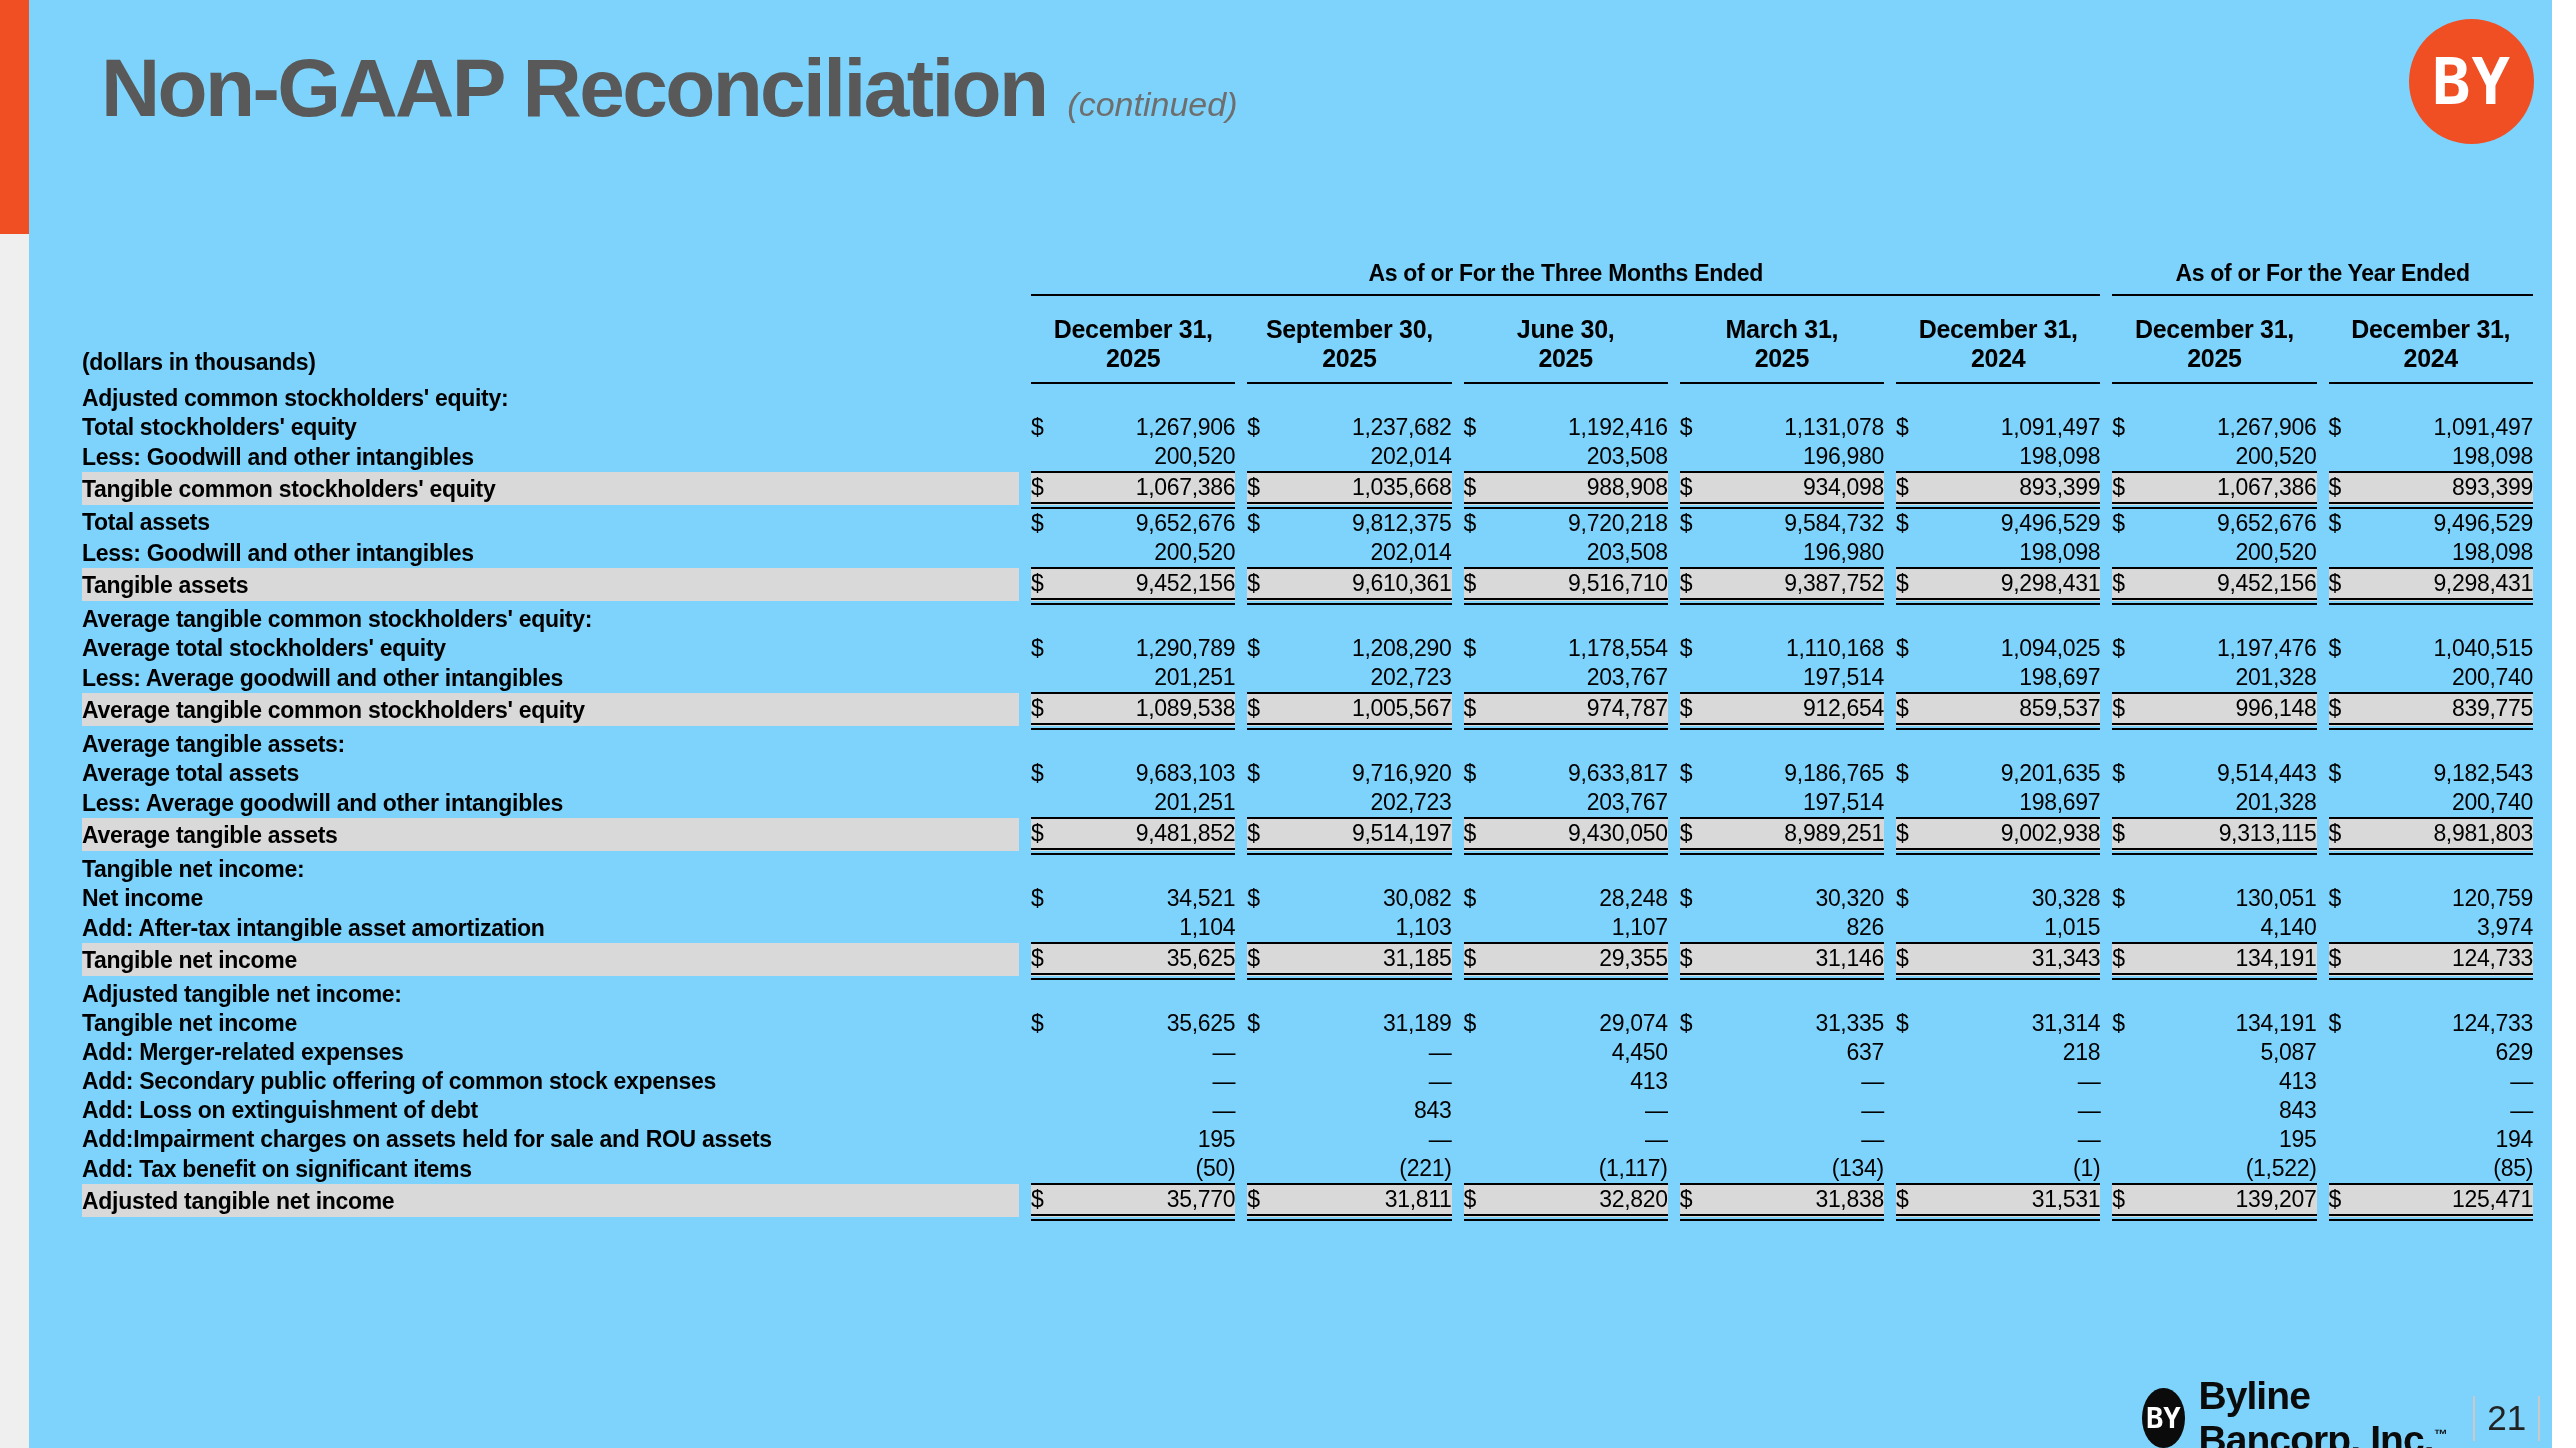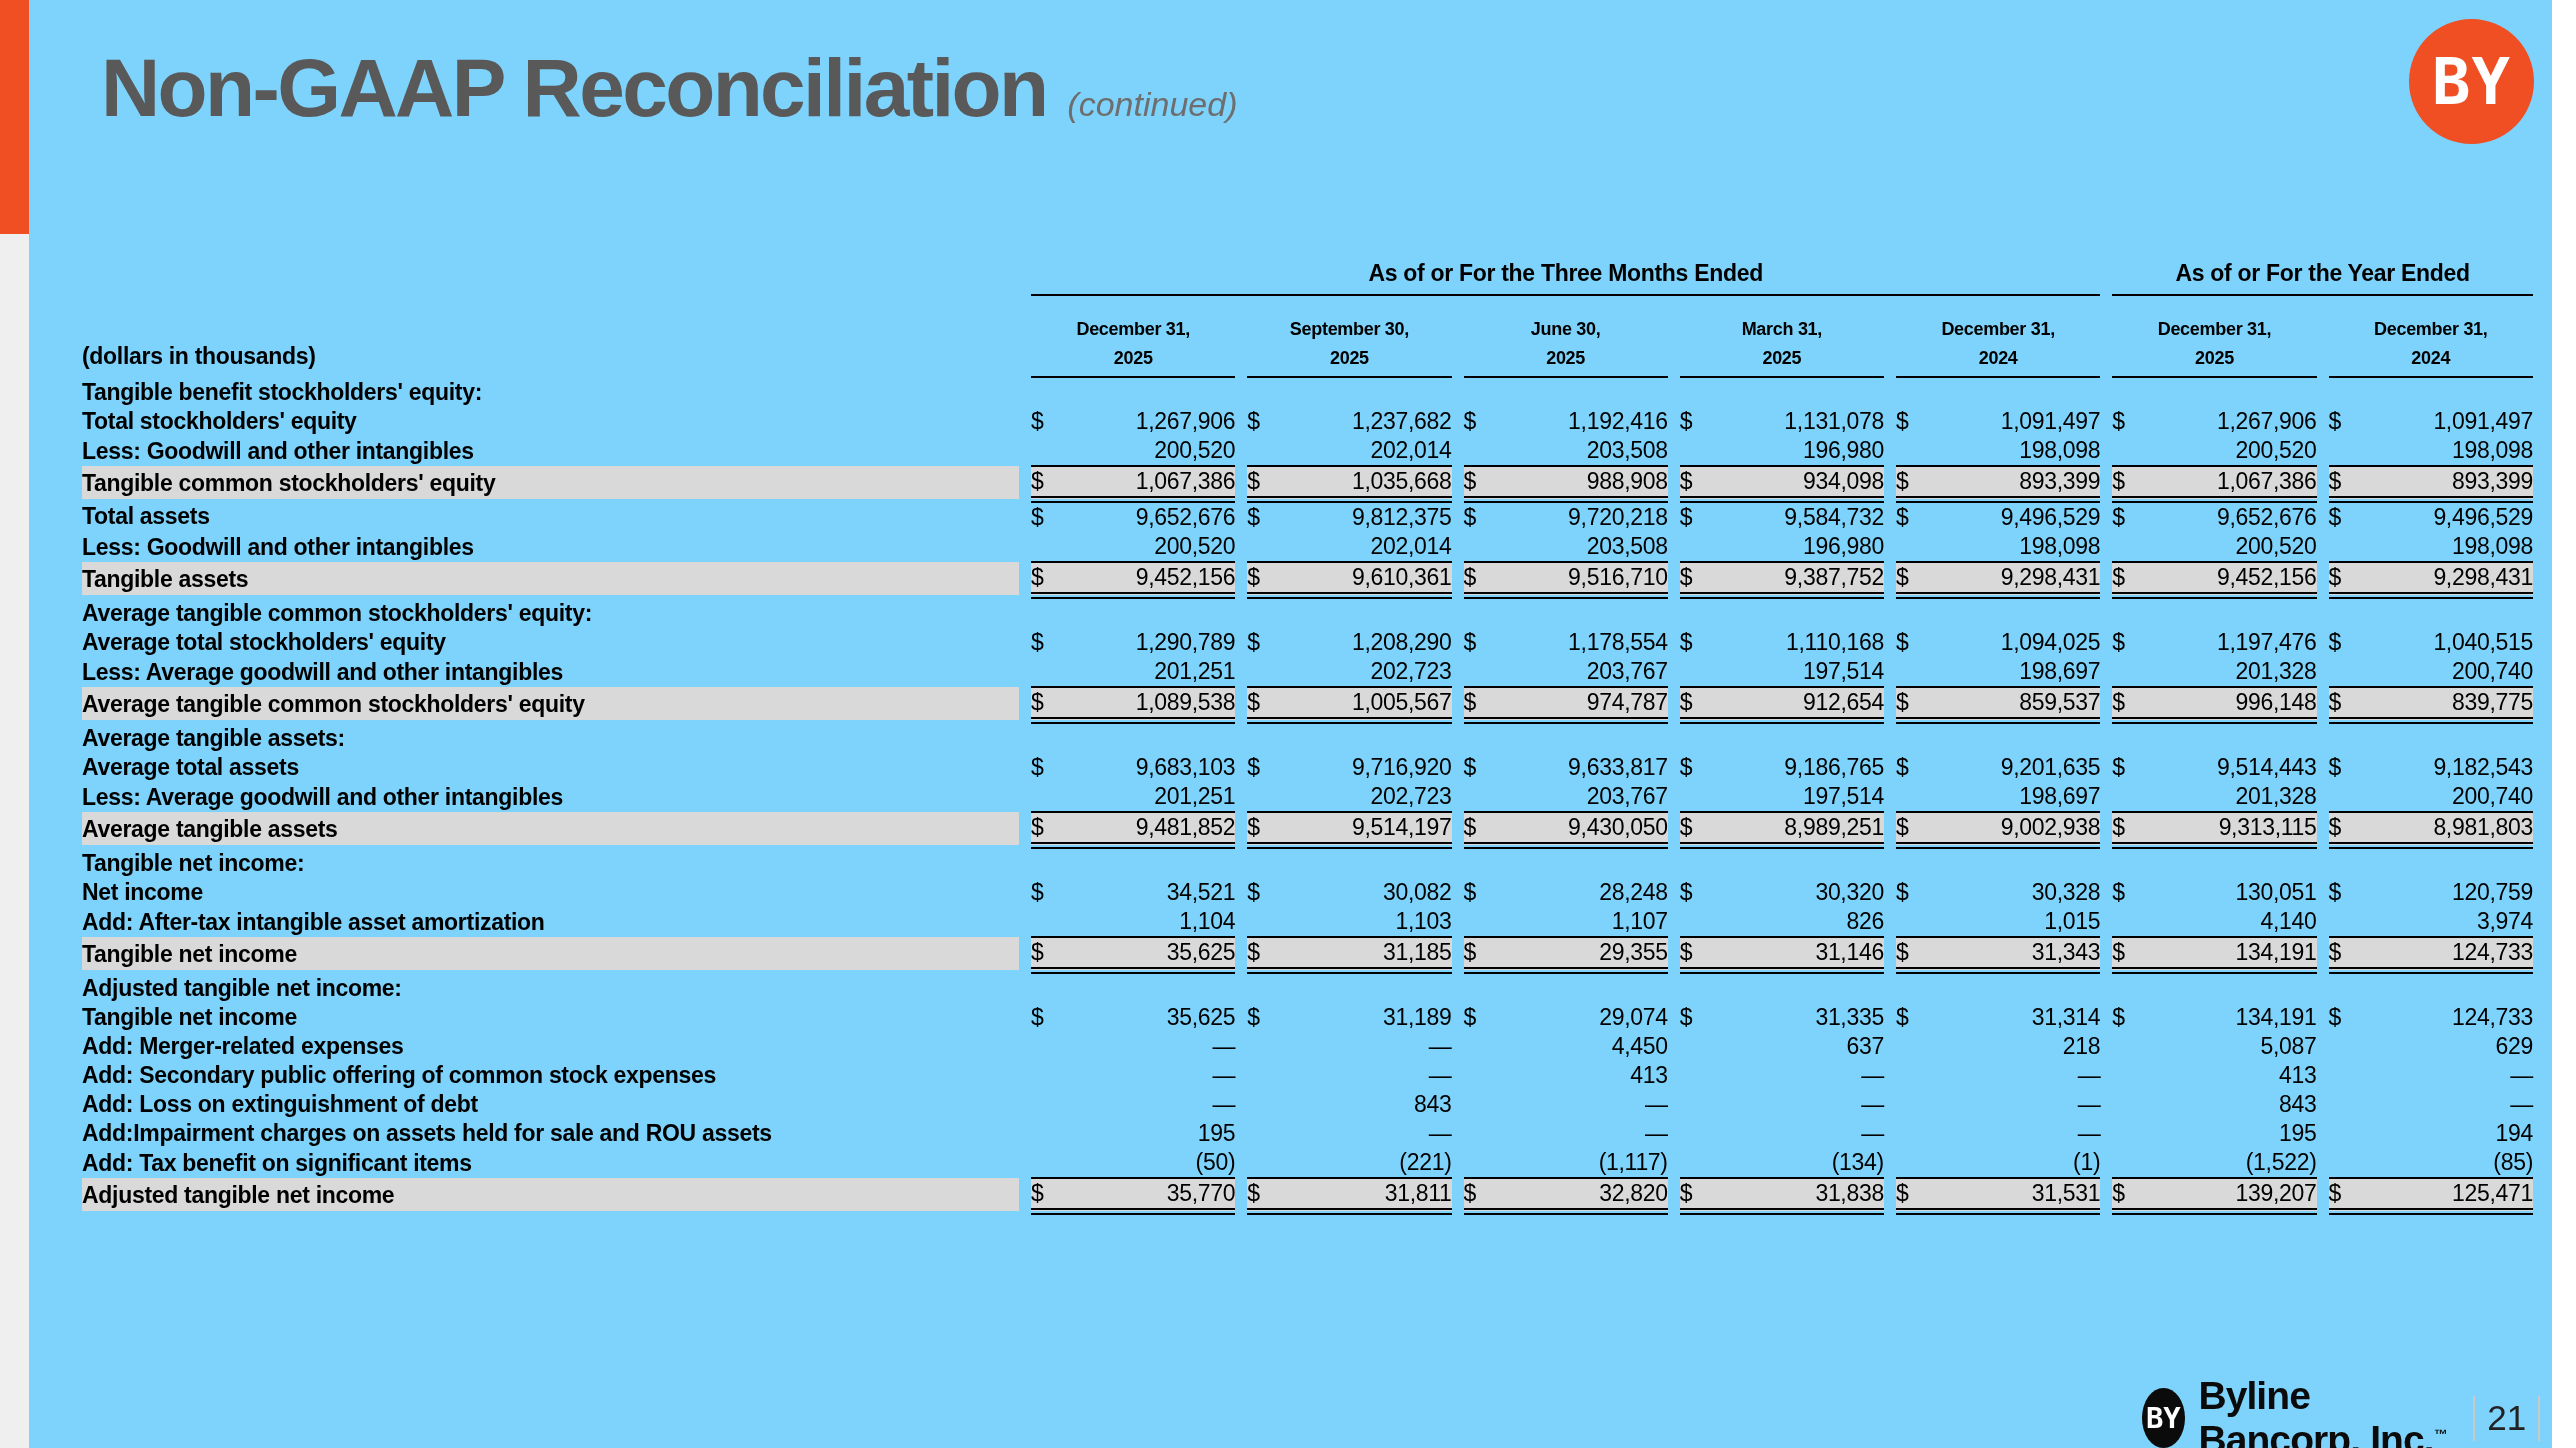--- a/index.html
+++ b/index.html
@@ -15,22 +15,22 @@
   .continued{display:inline-block;font-size:34px;font-style:italic;color:#6e6e6e;margin-left:17px;vertical-align:baseline;}
   .brand-badge{position:absolute;left:2409px;top:19px;width:125px;height:125px;border-radius:50%;
                background:var(--accent);display:flex;align-items:center;justify-content:center;}
   .brand-badge span{color:#fff;font-size:64px;font-weight:bold;letter-spacing:0.9px;font-family:"DejaVu Sans Mono",monospace;}
 
   table.fin{position:absolute;left:82px;top:246px;width:2451px;border-collapse:collapse;table-layout:fixed;
             font-size:23px;color:#000;letter-spacing:-0.3px;}
   table.fin td,table.fin th{padding:0;margin:0;vertical-align:middle;white-space:nowrap;}
   tr.group-hdr th{font-weight:bold;font-size:23px;text-align:center;border-bottom:2.6px solid #000;
                   padding-bottom:6.9px;height:41px;vertical-align:bottom;}
-  tr.col-hdr th.colh{font-weight:bold;font-size:18px;text-align:center;vertical-align:bottom;
-                     border-bottom:2.6px solid #000;padding:19px 0 3px 0;line-height:29px;}
+  tr.col-hdr th.colh{font-weight:bold;font-size:25px;text-align:center;vertical-align:bottom;
+                     border-bottom:2.6px solid #000;padding:19px 0 9px 0;line-height:29px;}
   tr.col-hdr td.units{font-weight:bold;vertical-align:bottom;padding-bottom:6.9px;}
   tr.r{height:29px;}
   tr.r td{height:29px;line-height:28px;}
   td.label{text-align:left;font-weight:bold;}
   tr.section td.label{font-weight:bold;}
   td.ind1{padding-left:34px;}
   td.ind2{padding-left:39px;}
   td.usd{text-align:left;padding-left:5.2px;}
   td.val{text-align:right;padding-right:1.7px;}
   tr.total td.label,tr.total td.usd,tr.total td.val{background:var(--hl);}
@@ -103,21 +103,21 @@
           <td class="sp"></td>
           <th class="colh" colspan="2">March 31,<br>2025</th>
           <td class="sp"></td>
           <th class="colh" colspan="2">December 31,<br>2024</th>
           <td class="sp"></td>
           <th class="colh" colspan="2">December 31,<br>2025</th>
           <td class="sp"></td>
           <th class="colh" colspan="2">December 31,<br>2024</th>
         </tr>
         <tr class="r section">
-          <td class="label" colspan="22">Tangible benefit stockholders' equity:</td>
+          <td class="label" colspan="22">Adjusted common stockholders' equity:</td>
         </tr>
         <tr class="r data">
           <td class="label ind1">Total stockholders' equity</td>
           <td class="sp"></td>
           <td class="usd">$</td>
           <td class="val">1,267,906</td>
           <td class="sp"></td>
           <td class="usd">$</td>
           <td class="val">1,237,682</td>
           <td class="sp"></td>

